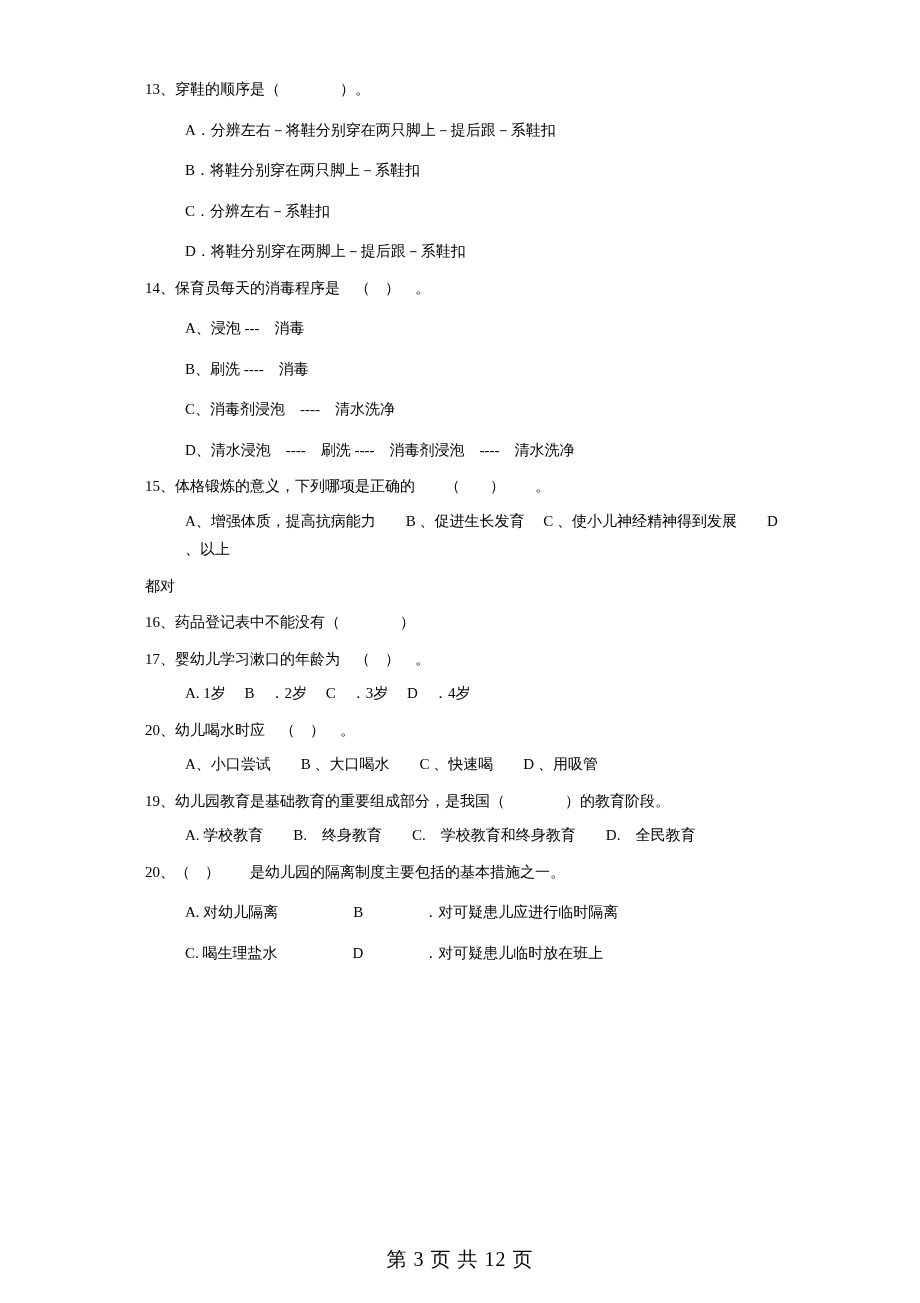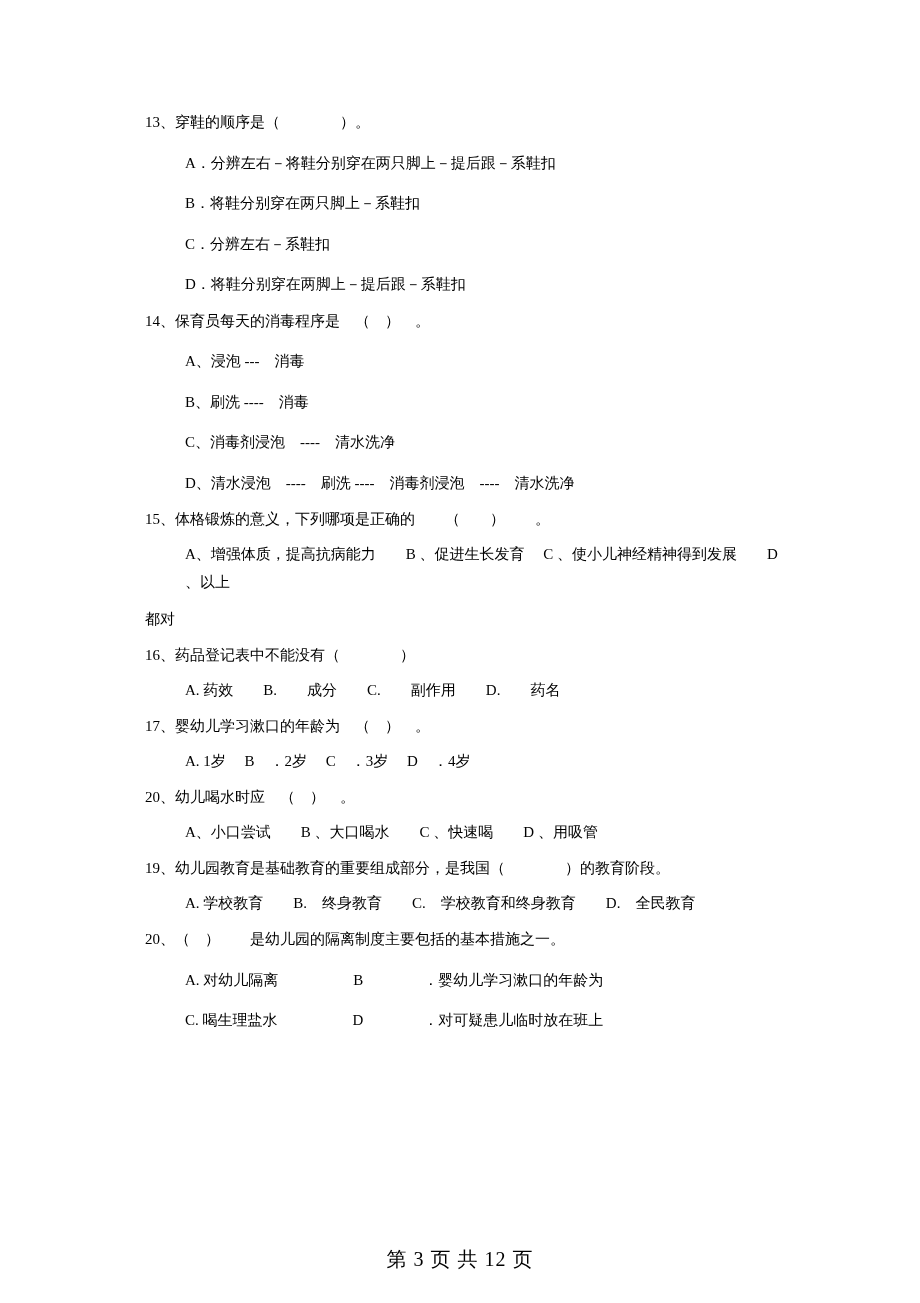--- a/index.html
+++ b/index.html
@@ -6,21 +6,21 @@
     margin: 0;
     padding: 0;
     font-family: "SimSun", "宋体", serif;
     font-size: 15px;
     color: #000;
     background: #fff;
   }
   .page {
     width: 920px;
     min-height: 1303px;
-    padding: 108px 130px 40px 145px;
+    padding: 75px 130px 40px 145px;
     box-sizing: border-box;
     position: relative;
   }
   .q {
     margin-bottom: 8px;
     line-height: 1.9;
   }
   .q .stem {
     margin-bottom: 6px;
   }
@@ -68,38 +68,37 @@
   </div>
 
   <div class="q">
     <div class="stem">15、体格锻炼的意义，下列哪项是正确的　　（　　）　　。</div>
     <div class="opt-inline">A、增强体质，提高抗病能力　　B 、促进生长发育　 C 、使小儿神经精神得到发展　　D 、以上</div>
   </div>
   <div class="cont">都对</div>
 
   <div class="q">
     <div class="stem">16、药品登记表中不能没有（　　　　）</div>
-    <div class="opt-inline">A.  药效　　B.　　成分　　C.　　副作用　　D.　　药名</div>
   </div>
 
   <div class="q">
     <div class="stem">17、婴幼儿学习漱口的年龄为　（　）　。</div>
     <div class="opt-inline">A.  1岁　 B　．2岁　 C　．3岁　 D　．4岁</div>
   </div>
 
   <div class="q">
     <div class="stem">20、幼儿喝水时应　（　）　。</div>
     <div class="opt-inline">A、小口尝试　　B 、大口喝水　　C 、快速喝　　D 、用吸管</div>
   </div>
 
   <div class="q">
     <div class="stem">19、幼儿园教育是基础教育的重要组成部分，是我国（　　　　）的教育阶段。</div>
     <div class="opt-inline">A.  学校教育　　B.　终身教育　　C.　学校教育和终身教育　　D.　全民教育</div>
   </div>
 
   <div class="q">
     <div class="stem">20、（　）　　是幼儿园的隔离制度主要包括的基本措施之一。</div>
-    <div class="opt">A.  对幼儿隔离　　　　　B　　　　．婴幼儿学习漱口的年龄为</div>
+    <div class="opt">A.  对幼儿隔离　　　　　B　　　　．对可疑患儿应进行临时隔离</div>
     <div class="opt">C.  喝生理盐水　　　　　D　　　　．对可疑患儿临时放在班上</div>
   </div>
 
   <div class="footer">第  3  页 共  12  页</div>
 </div>
 
 </body></html>

